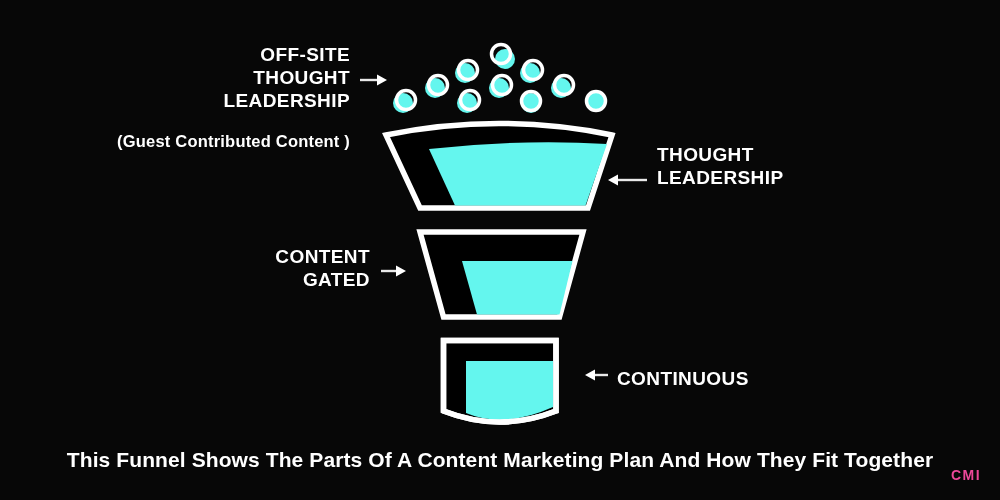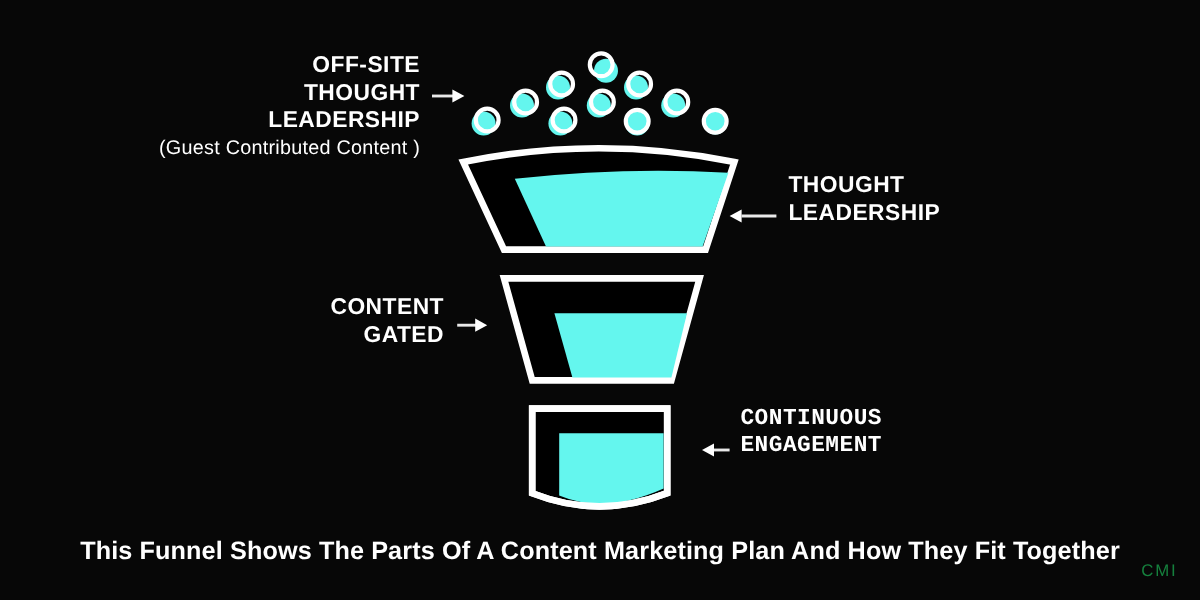--- a/index.html
+++ b/index.html
@@ -31,45 +31,45 @@
   .label {
     position: absolute;
     color: #fff;
     font-weight: 700;
     font-size: 19px;
     line-height: 23px;
     letter-spacing: 0.4px;
     white-space: nowrap;
   }
   .label .subtitle {
-    font-weight: 400;
+    font-weight: 700;
     font-size: 16.5px;
     letter-spacing: 0.2px;
-    margin-top: 0;
+    margin-top: 18px;
   }
   .offsite-label    { right: 650px; top: 43px;  text-align: right; }
   .onsite-label     { left: 657px;  top: 143px; text-align: left; }
   .gated-label      { right: 630px; top: 245px; text-align: right; }
-  .continuous-label { left: 617px;  top: 337px; text-align: right; font-family: Liberation Mono, monospace; }
+  .continuous-label { left: 617px;  top: 367px; text-align: center; }
 
   .caption {
     position: absolute;
     left: 0; top: 448px;
     width: 1000px;
     text-align: center;
     color: #fff;
     font-weight: 700;
     font-size: 21px;
     letter-spacing: 0.1px;
   }
   .logo {
     position: absolute;
     left: 951px; top: 467px;
-    color: #15803d;
-    font-weight: 400;
+    color: #ec4899;
+    font-weight: 700;
     font-size: 14px;
     letter-spacing: 1.5px;
     text-align: center;
   }
 </style>
 </head>
 <body>
 
 <div class="canvas">
 
@@ -158,20 +158,19 @@
     <div>LEADERSHIP</div>
   </div>
 
   <div class="label gated-label">
     <div>CONTENT</div>
     <div>GATED</div>
   </div>
 
   <div class="label continuous-label">
     <div>CONTINUOUS</div>
-    <div>ENGAGEMENT</div>
   </div>
 
   <div class="caption">This Funnel Shows The Parts Of A Content Marketing Plan And How They Fit Together</div>
 
   <div class="logo">CMI</div>
 
 </div>
 
 </body></html>

